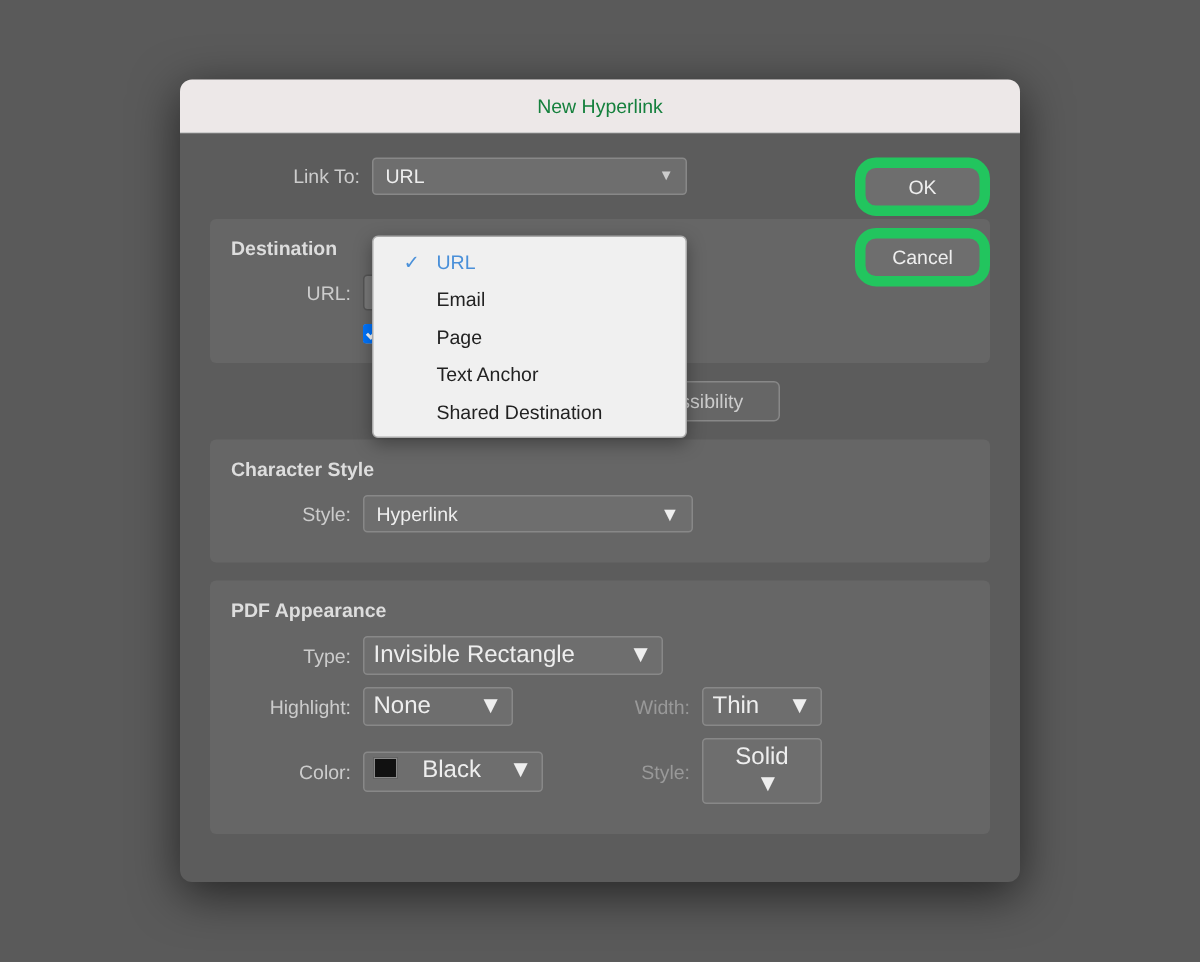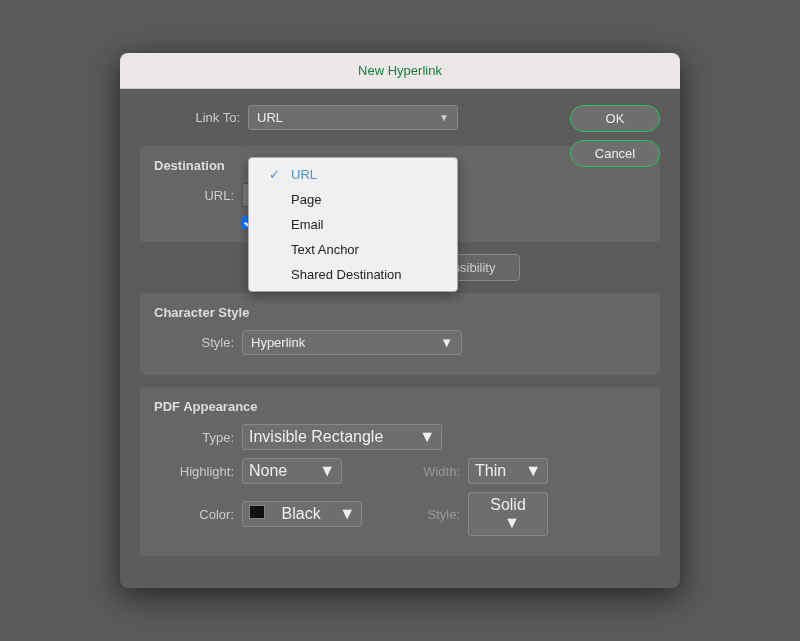--- a/index.html
+++ b/index.html
@@ -75,21 +75,21 @@
     .buttons-col {
       position: absolute;
       right: 20px;
       top: 16px;
       display: flex;
       flex-direction: column;
       gap: 8px;
     }
     .btn {
       background: #6e6e6e;
-      border: 1px solid #22c55e;
+      border: 7px solid #22c55e;
       border-radius: 14px;
       color: #eee;
       font-size: 13px;
       padding: 5px 0;
       width: 90px;
       text-align: center;
       cursor: pointer;
     }
     
     .section {
@@ -257,25 +257,25 @@
         <span class="chevron">▼</span>
       </div>
 
       <div class="dropdown-overlay">
         <div class="dropdown-item selected">
           <span class="check">✓</span>
           <span>URL</span>
         </div>
         <div class="dropdown-item">
           <span class="check"></span>
-          <span>Page</span>
+          <span>Email</span>
         </div>
         <div class="dropdown-item">
           <span class="check"></span>
-          <span>Email</span>
+          <span>Page</span>
         </div>
         <div class="dropdown-item">
           <span class="check"></span>
           <span>Text Anchor</span>
         </div>
         <div class="dropdown-item">
           <span class="check"></span>
           <span>Shared Destination</span>
         </div>
       </div>

